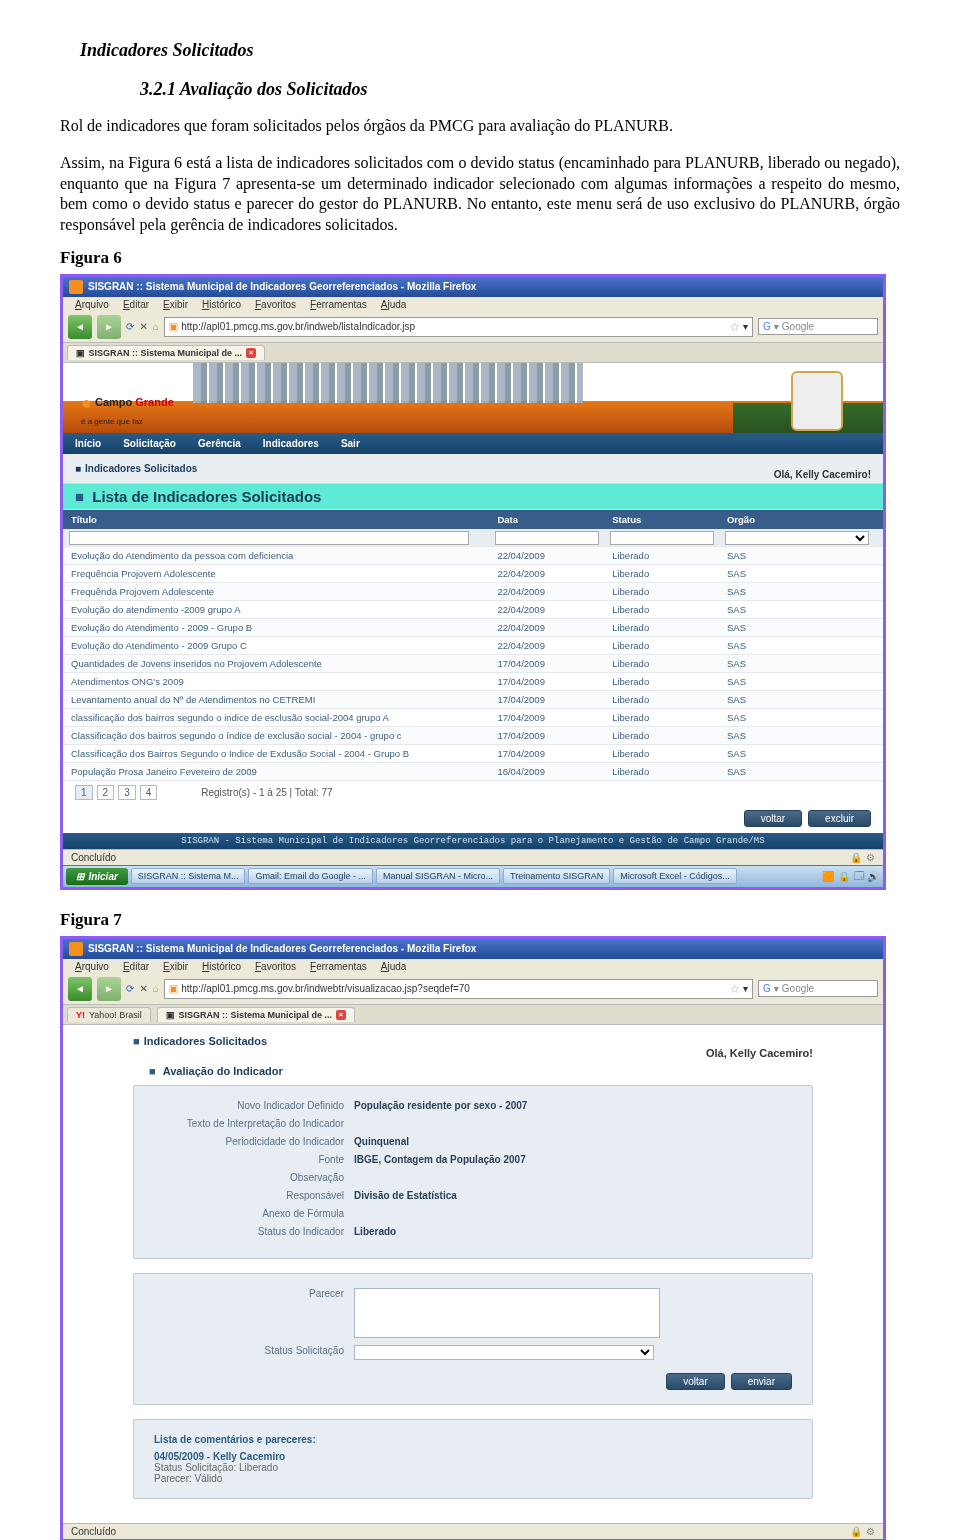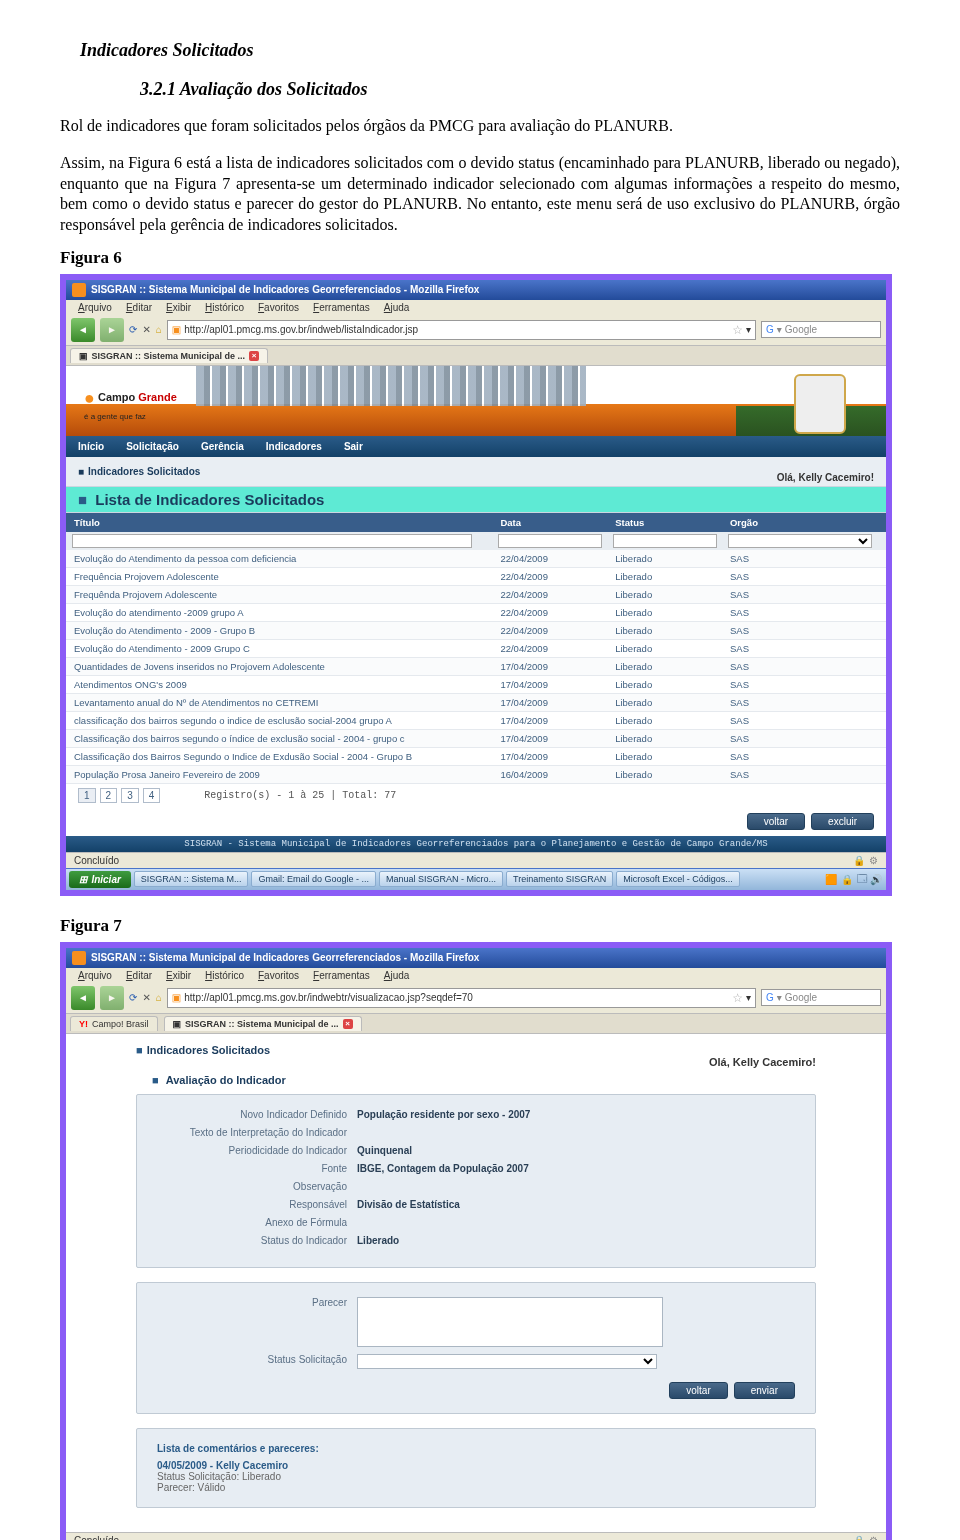--- a/index.html
+++ b/index.html
@@ -29,21 +29,21 @@
     text-align: justify;
     margin-bottom: 12px;
     line-height: 1.3;
   }
   .fig-label {
     font-weight: bold;
     font-size: 17px;
     margin: 10px 0 6px 0;
   }
   .screenshot {
-    border: 6px solid #8b5cf6;
+    border: 3px solid #8b5cf6;
     width: 820px;
     font-family: Tahoma, Verdana, Arial, sans-serif;
     font-size: 10px;
     color: #333;
     background: #ece9d8;
     margin-bottom: 20px;
   }
   .titlebar {
     background: linear-gradient(#4a74c9, #234b9a);
     color: #fff;
@@ -129,21 +129,21 @@
     background: linear-gradient(#fff, #fff 38px, #e67817 38px, #b54b0a 70px);
     position: relative;
     overflow: hidden;
   }
   .city-skyline {
     position: absolute; left: 130px; top: 0; right: 300px; height: 40px;
     background: repeating-linear-gradient(90deg, #a0b0c0 0 8px, #80909e 8px 14px, #fff 14px 16px);
     opacity: 0.9;
   }
   .logo-cg {
-    position: absolute; left: 18px; top: 22px;
+    position: absolute; left: 18px; top: 30px;
     color: #222; font-weight: bold; font-size: 11px;
   }
   .logo-cg .red { color: #c80000; }
   .logo-cg .dot { color:#f78f1e; font-size:18px; vertical-align:middle; }
   .crest {
     position: absolute; right: 40px; top: 8px; width: 48px; height: 56px;
     border: 2px solid #cfa74a; border-radius: 6px; background: #eee;
   }
   .green-strip {
     position:absolute; right:0; top:40px; width:150px; height:30px;
@@ -215,21 +215,21 @@
     font-size: 10px;
     color: #555;
   }
   .pager .pg {
     border: 1px solid #b0bccb;
     padding: 1px 5px;
     background: #fff;
     color: #406080;
   }
   .pager .pg.active { background:#eaeef4; }
-  .pager .stats { margin-left: 40px; font-family: Liberation Mono, monospace; }
+  .pager .stats { margin-left: 40px; }
   .btn-row {
     display: flex; justify-content: flex-end; gap: 6px;
     padding: 6px 12px;
   }
   .btn-dark {
     background: linear-gradient(#4a6a8a, #2a4a6a);
     color: #fff;
     border: 1px solid #22405c;
     border-radius: 3px;
     padding: 2px 16px;
@@ -582,21 +582,21 @@
     </div>
     <div class="search-field">
       <span style="color:#4285f4">G</span>
         <span style="color:#888">▾</span>
       <span>Google</span>
     </div>
   </div>
   <div class="tabstrip">
     <div class="tab">
       <span class="yahoo-icon">Y!</span>
-      <span>Campo! Brasil</span>
+      <span>Yahoo! Brasil</span>
     </div>
     <div class="tab active">
       <span>▣</span>
       <span>SISGRAN :: Sistema Municipal de ...</span>
       <span class="close">×</span>
     </div>
   </div>
 
   <div class="content-area">
     <div class="content7">

